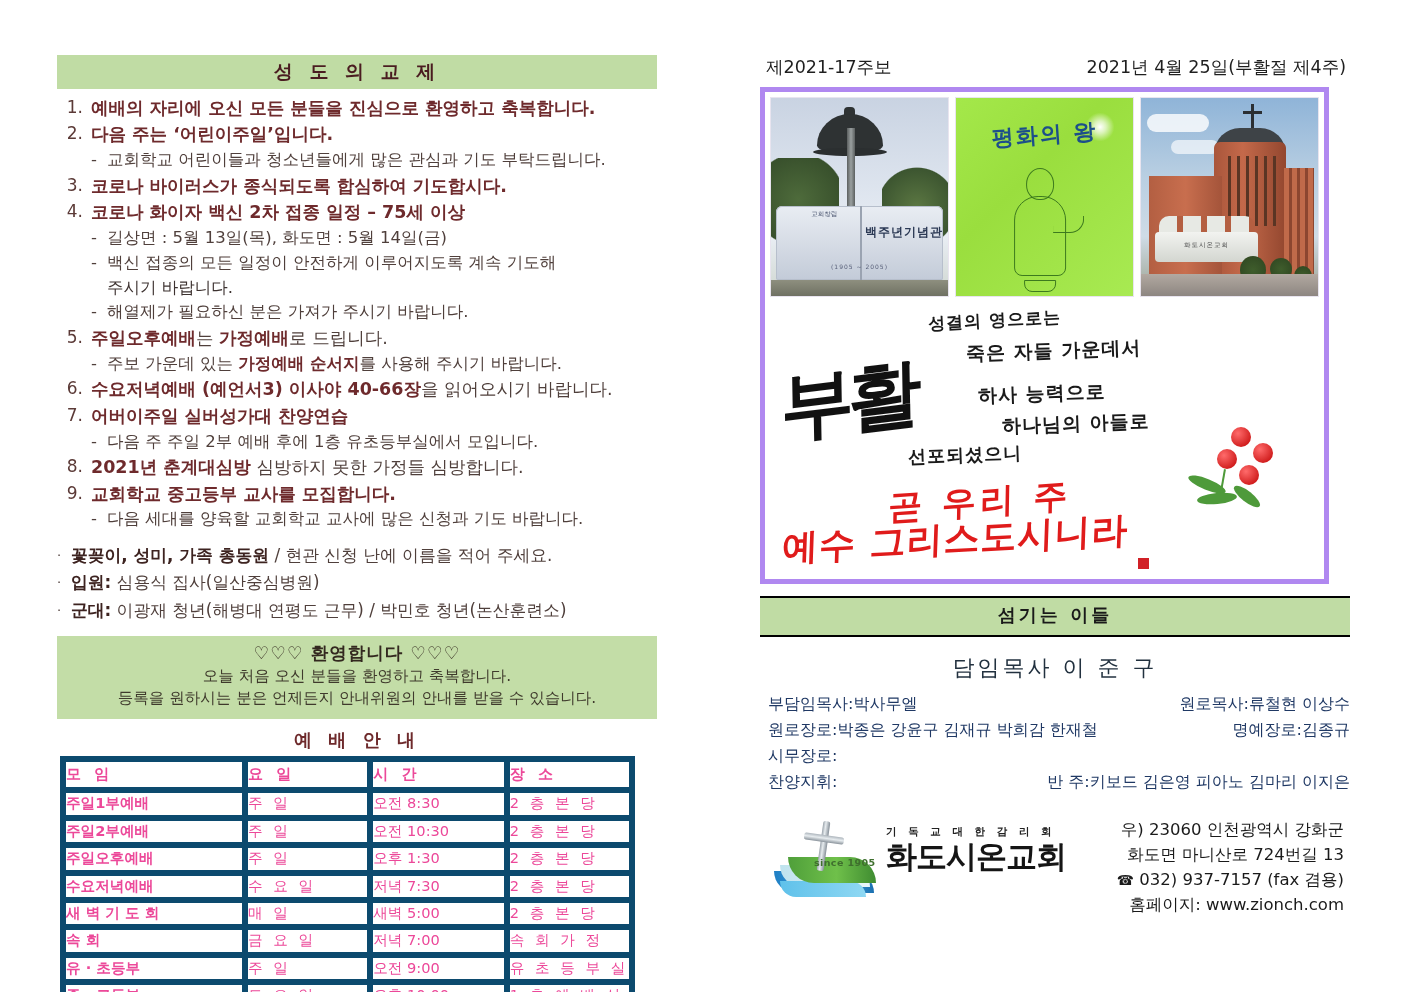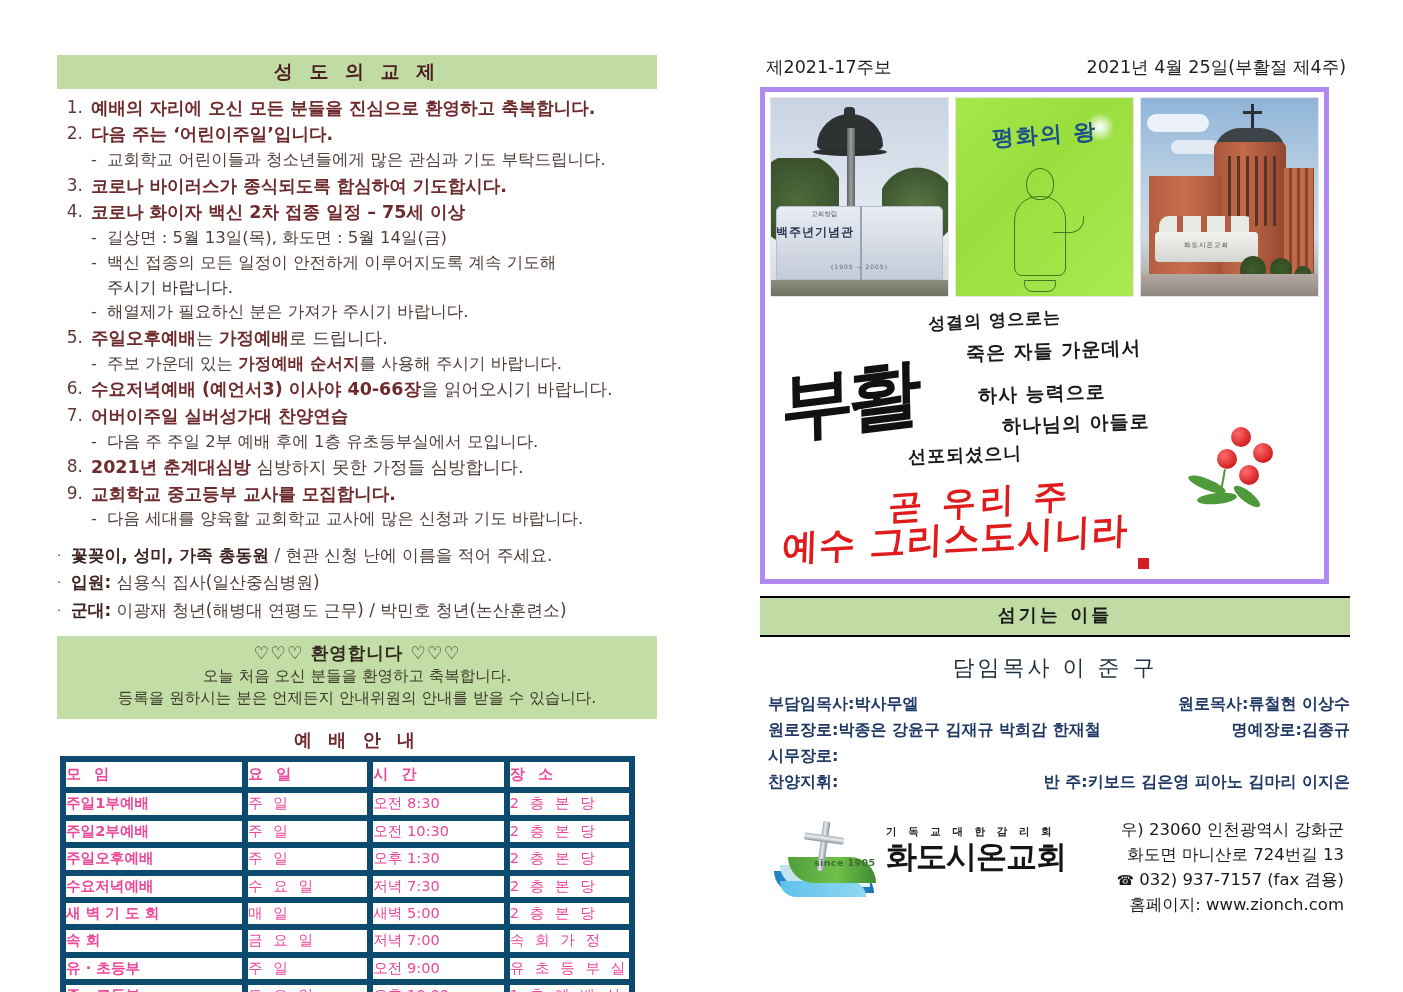--- a/index.html
+++ b/index.html
@@ -232,21 +232,21 @@
     background: linear-gradient(#e9edf3, #c3cbd8);
     border-radius: 6px 6px 2px 2px;
     box-shadow: inset 0 0 0 1px #b7bfcc;
   }
   .ph-bell .book:before {
     content: ""; position: absolute; left: 50%; top: 0; width: 2px; height: 100%;
     background: #9aa3b1;
   }
   .ph-bell .booktxt {
     position: absolute; left: 0; right: 0; top: 18px;
-    display: flex; justify-content: flex-start;
+    display: flex; justify-content: flex-end;
     font-size: 12px; font-weight: bold; color: #2c3a55; letter-spacing: 1px;
   }
   .ph-bell .booktxt2 {
     position: absolute; left: 0; right: 0; top: 4px;
     display: flex; justify-content: space-around;
     font-size: 6.5px; color: #4a5570;
   }
   .ph-bell .booktxt3 {
     position: absolute; left: 0; right: 0; bottom: 10px; text-align: center;
     font-size: 6px; color: #59617a; letter-spacing: 1px;
@@ -444,21 +444,21 @@
   .pastor-line {
     text-align: center;
     font-size: 22px;
     color: #22313f;
     letter-spacing: 3px;
     margin: 16px 0 8px 0;
   }
   .staff {
     font-size: 16px;
     color: #1f3864;
-    font-weight: bold;
+    font-weight: normal;
     line-height: 1.62;
     padding-left: 8px;
   }
   .staff .row {
     display: flex;
     white-space: nowrap;
   }
   .staff .gapfill { flex: 1; }
 
   

